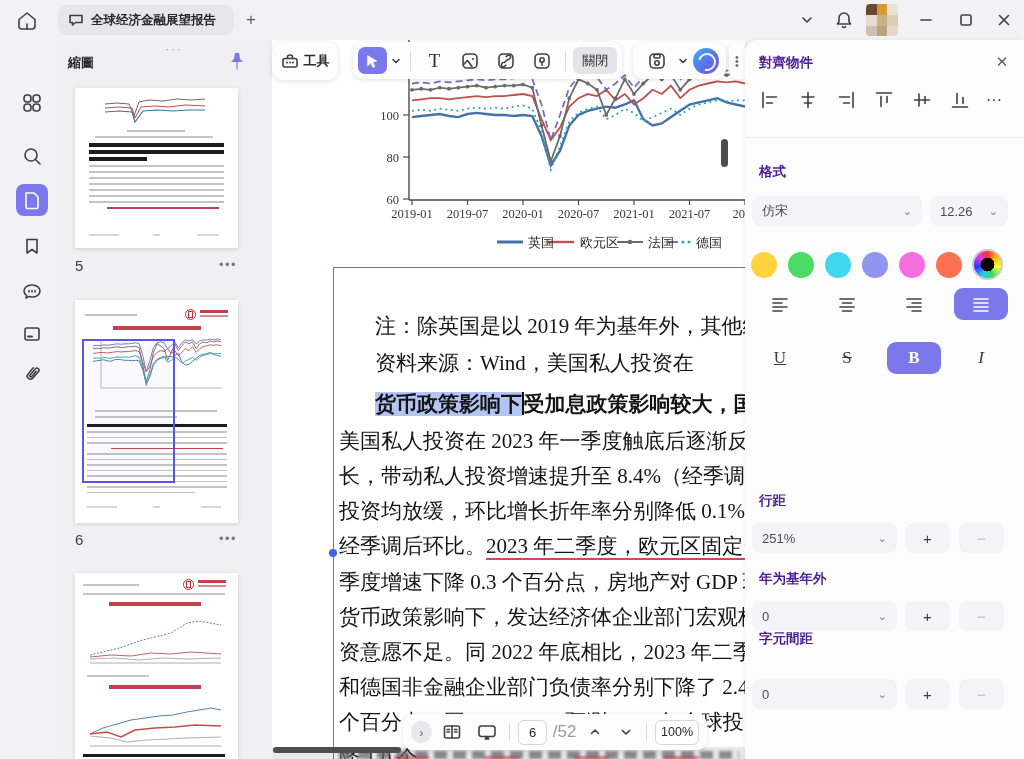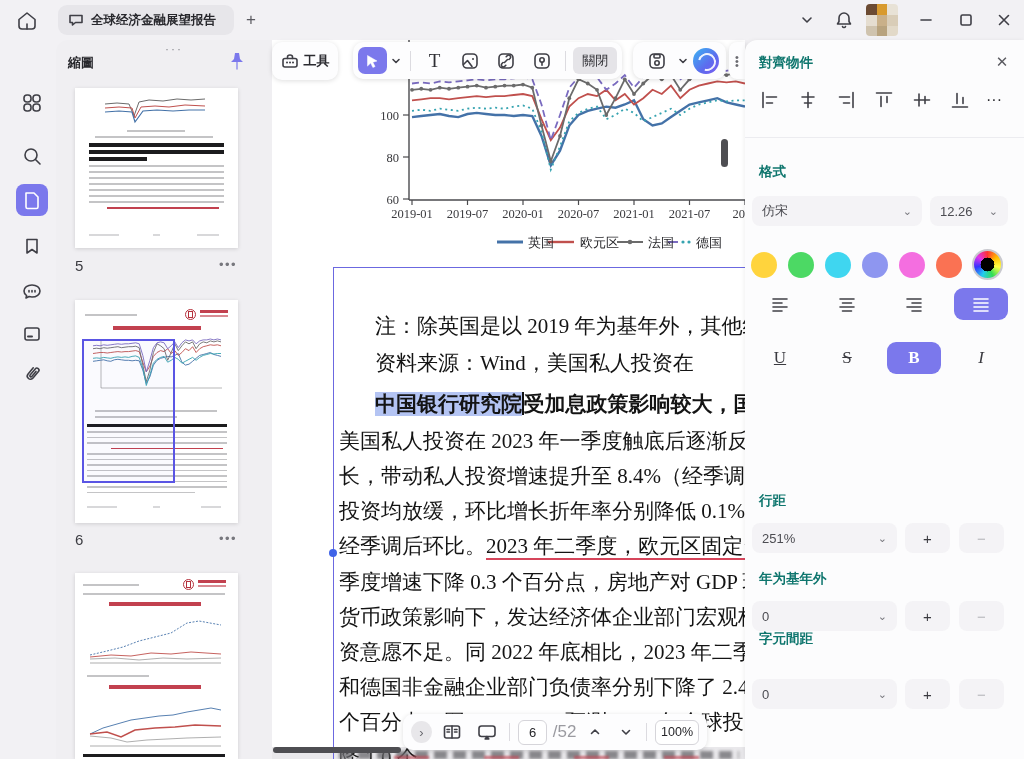--- a/index.html
+++ b/index.html
@@ -82,21 +82,21 @@
   
   #bottom-bar { left:403px; top:714px; width:304px; height:36px; border-radius:10px; padding:0 8px; gap:6px; }
   #bb-expand { width:22px; height:22px; border-radius:50%; background:#e8e7ea; display:flex; align-items:center; justify-content:center; color:#6a6a70; font-size:13px; }
   .bb-div { width:1px; height:18px; background:#dcdbe0; margin:0 2px; }
   #page-box { width:30px; height:25px; background:#fff; border:1px solid #d6d5da; border-radius:6px; display:flex; align-items:center; justify-content:center; font-size:13px; color:#26262a; }
   #page-total { font-size:17px; color:#9a9aa0; }
   #zoom-box { width:46px; height:25px; background:#fff; border:1px solid #d6d5da; border-radius:6px; display:flex; align-items:center; justify-content:center; font-size:12.5px; color:#26262a; }
 
   
   #right-panel { left:745px; top:40px; width:279px; height:719px; background:#fcfcfd; border-radius:12px 0 0 0; box-shadow:-1px 0 4px rgba(0,0,0,.06); }
-  .panel-label { position:absolute; left:14px; font-size:13.5px; font-weight:bold; color:#0f766e; }
+  .panel-label { position:absolute; left:14px; font-size:13.5px; font-weight:bold; color:#4c1d95; }
   #panel-close { left:247px; top:12px; width:20px; height:20px; color:#5a5a60; font-size:15px; text-align:center; line-height:20px; }
   .al-row { position:absolute; left:12px; display:flex; gap:13px; align-items:center; }
   .al-row .cell { width:25px; height:26px; display:flex; align-items:center; justify-content:center; }
   #panel-div1 { left:0; top:97px; width:279px; height:1px; background:#ececf0; }
   .select { position:absolute; background:#f4f3f6; border-radius:8px; display:flex; align-items:center; justify-content:space-between; padding:0 10px; font-size:13px; color:#4c4c52; }
   .chevd { color:#77777d; font-size:11px; }
   .swatch { position:absolute; top:212px; width:26px; height:26px; border-radius:50%; }
   #color-wheel { position:absolute; left:972px; top:209px; width:31px; height:31px; border-radius:50%;
       background:radial-gradient(circle,#000 0 36%,transparent 37%),conic-gradient(#f33,#fb0,#ff4,#3d5,#2ce,#33f,#d3e,#f33);
       border:2px solid #c9c9cf; }
@@ -395,21 +395,21 @@
       <circle cx="417" cy="202" r="1.6" fill="#35a3b0"></circle>
       <text x="256" y="206.5" class="lg">英国</text>
       <text x="308" y="206.5" class="lg">欧元区</text>
       <text x="376" y="206.5" class="lg">法国</text>
       <text x="424" y="206.5" class="lg">德国</text>
     </svg>
   <div id="textbox-border" class="abs"></div>
   <div id="doc-lines">
       <div class="docline" style="left: 103px; top: 271px;"><span>注：除英国是以 2019 年为基年外，其他经济</span></div>
       <div class="docline" style="left: 103px; top: 308px;"><span>资料来源：Wind，美国私人投资在</span></div>
-      <div class="docline" style="left: 103px; top: 349px;"><span class="b sel">中国银行研究院</span><span class="caret"></span><span class="b">受加息政策影响较大，国内投</span></div>
+      <div class="docline" style="left: 103px; top: 349px;"><span class="b sel">货币政策影响下</span><span class="caret"></span><span class="b">受加息政策影响较大，国内投</span></div>
       <div class="docline" style="left: 67px; top: 386px;"><span>美国私人投资在 2023 年一季度触底后逐渐反弹，三</span></div>
       <div class="docline" style="left: 67px; top: 421px;"><span>长，带动私人投资增速提升至 8.4%（经季调后环比</span></div>
       <div class="docline" style="left: 67px; top: 456px;"><span>投资均放缓，环比增长折年率分别降低 0.1%和 3.</span></div>
       <div class="docline" style="left: 67px; top: 491px;"><span>经季调后环比。</span><span class="u">2023 年二季度，欧元区固定资本形</span></div>
       <div class="docline" style="left: 67px; top: 527px;"><span>季度增速下降 0.3 个百分点，房地产对 GDP 环比增</span></div>
       <div class="docline" style="left: 67px; top: 562px;"><span>货币政策影响下，发达经济体企业部门宏观杠杆率</span></div>
       <div class="docline" style="left: 67px; top: 597px;"><span>资意愿不足。同 2022 年底相比，2023 年二季度，</span></div>
       <div class="docline" style="left: 67px; top: 632px;"><span>和德国非金融企业部门负债率分别下降了 2.4 个、</span></div>
       <div class="docline" style="left: 67px; top: 667px;"><span>个百分点（图 5）。IMF 预测 2023 年全球投资率</span></div>
       <div class="docline" style="left: 67px; top: 703px;"><span>降 1.0 个</span></div>

